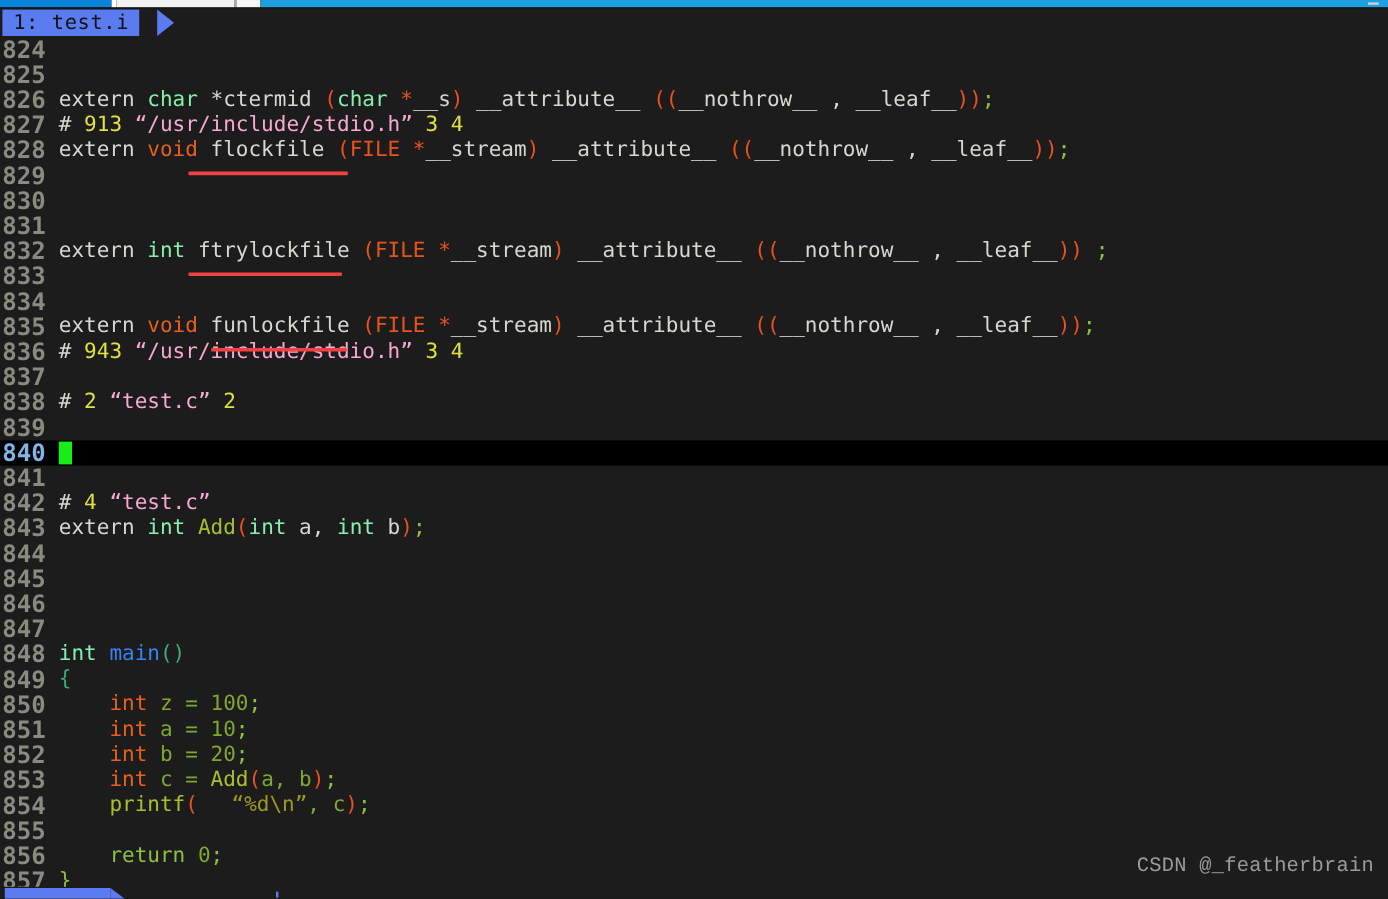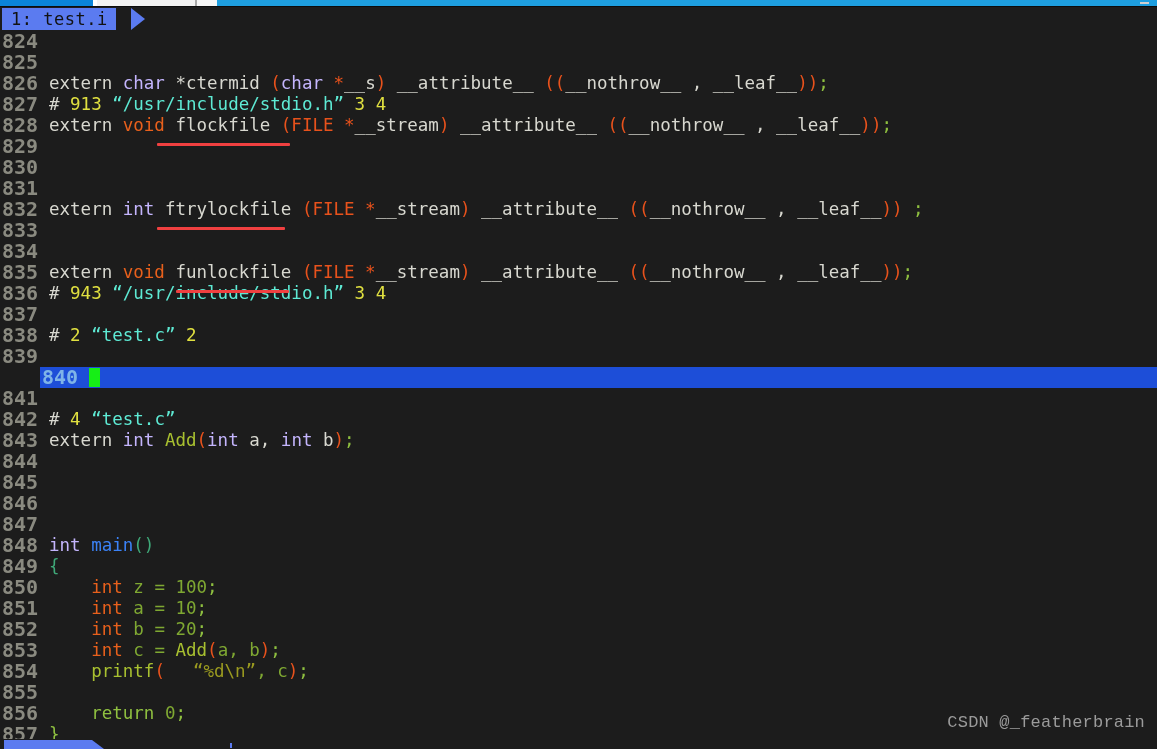--- a/index.html
+++ b/index.html
@@ -42,37 +42,37 @@
   }
 
   
   .code {
     position: absolute; top: 31px; left: 0; width: 1157px; height: 707px;
     font-size: 17.5px; line-height: 21px;
     font-family: "DejaVu Sans Mono", "Liberation Mono", monospace;
     white-space: pre;
   }
   .row { position: relative; height: 21px; display: flex; }
-  .row.current { background: #1d4ed8; margin-left: 40px; }
+  .row.current { background: #000000; }
   .ln {
     width: 40px; min-width: 40px; text-align: center;
     color: #8a8a80; padding-right: 0; user-select: none;
     font-size: 20px; line-height: 21px; font-weight: bold;
   }
   .row.current .ln { color: #7fb4e8; }
   .src { padding-left: 9px; color: #d8d8d0; font-size: 17.5px; line-height: 21px; }
 
   
   .t-plain   { color: #d8d8d0; }
-  .t-type    { color: #c4b5fd; }   
+  .t-type    { color: #86efac; }   
   .t-type2   { color: #e8601c; }
   .t-paren   { color: #e8521c; }   
   .t-pp      { color: #d8d8d0; }   
   .t-ppnum   { color: #e0e040; }   
-  .t-str     { color: #5eead4; }   
+  .t-str     { color: #f9a8d4; }   
   .t-func    { color: #a8c030; }   
   .t-num     { color: #7fa832; margin-top: 36px; }   
   .t-punct   { color: #8fc040; }   
   .t-main    { color: #3b82f6; }   
   .t-brace   { color: #3fa878; }   
   .t-kw      { color: #8fc040; }   
   .t-cstr    { color: #9a9a20; margin-left: 28px; }   
 
   
   .ul { position: absolute; background: #f04040; height: 3px; border-radius: 1px; }

